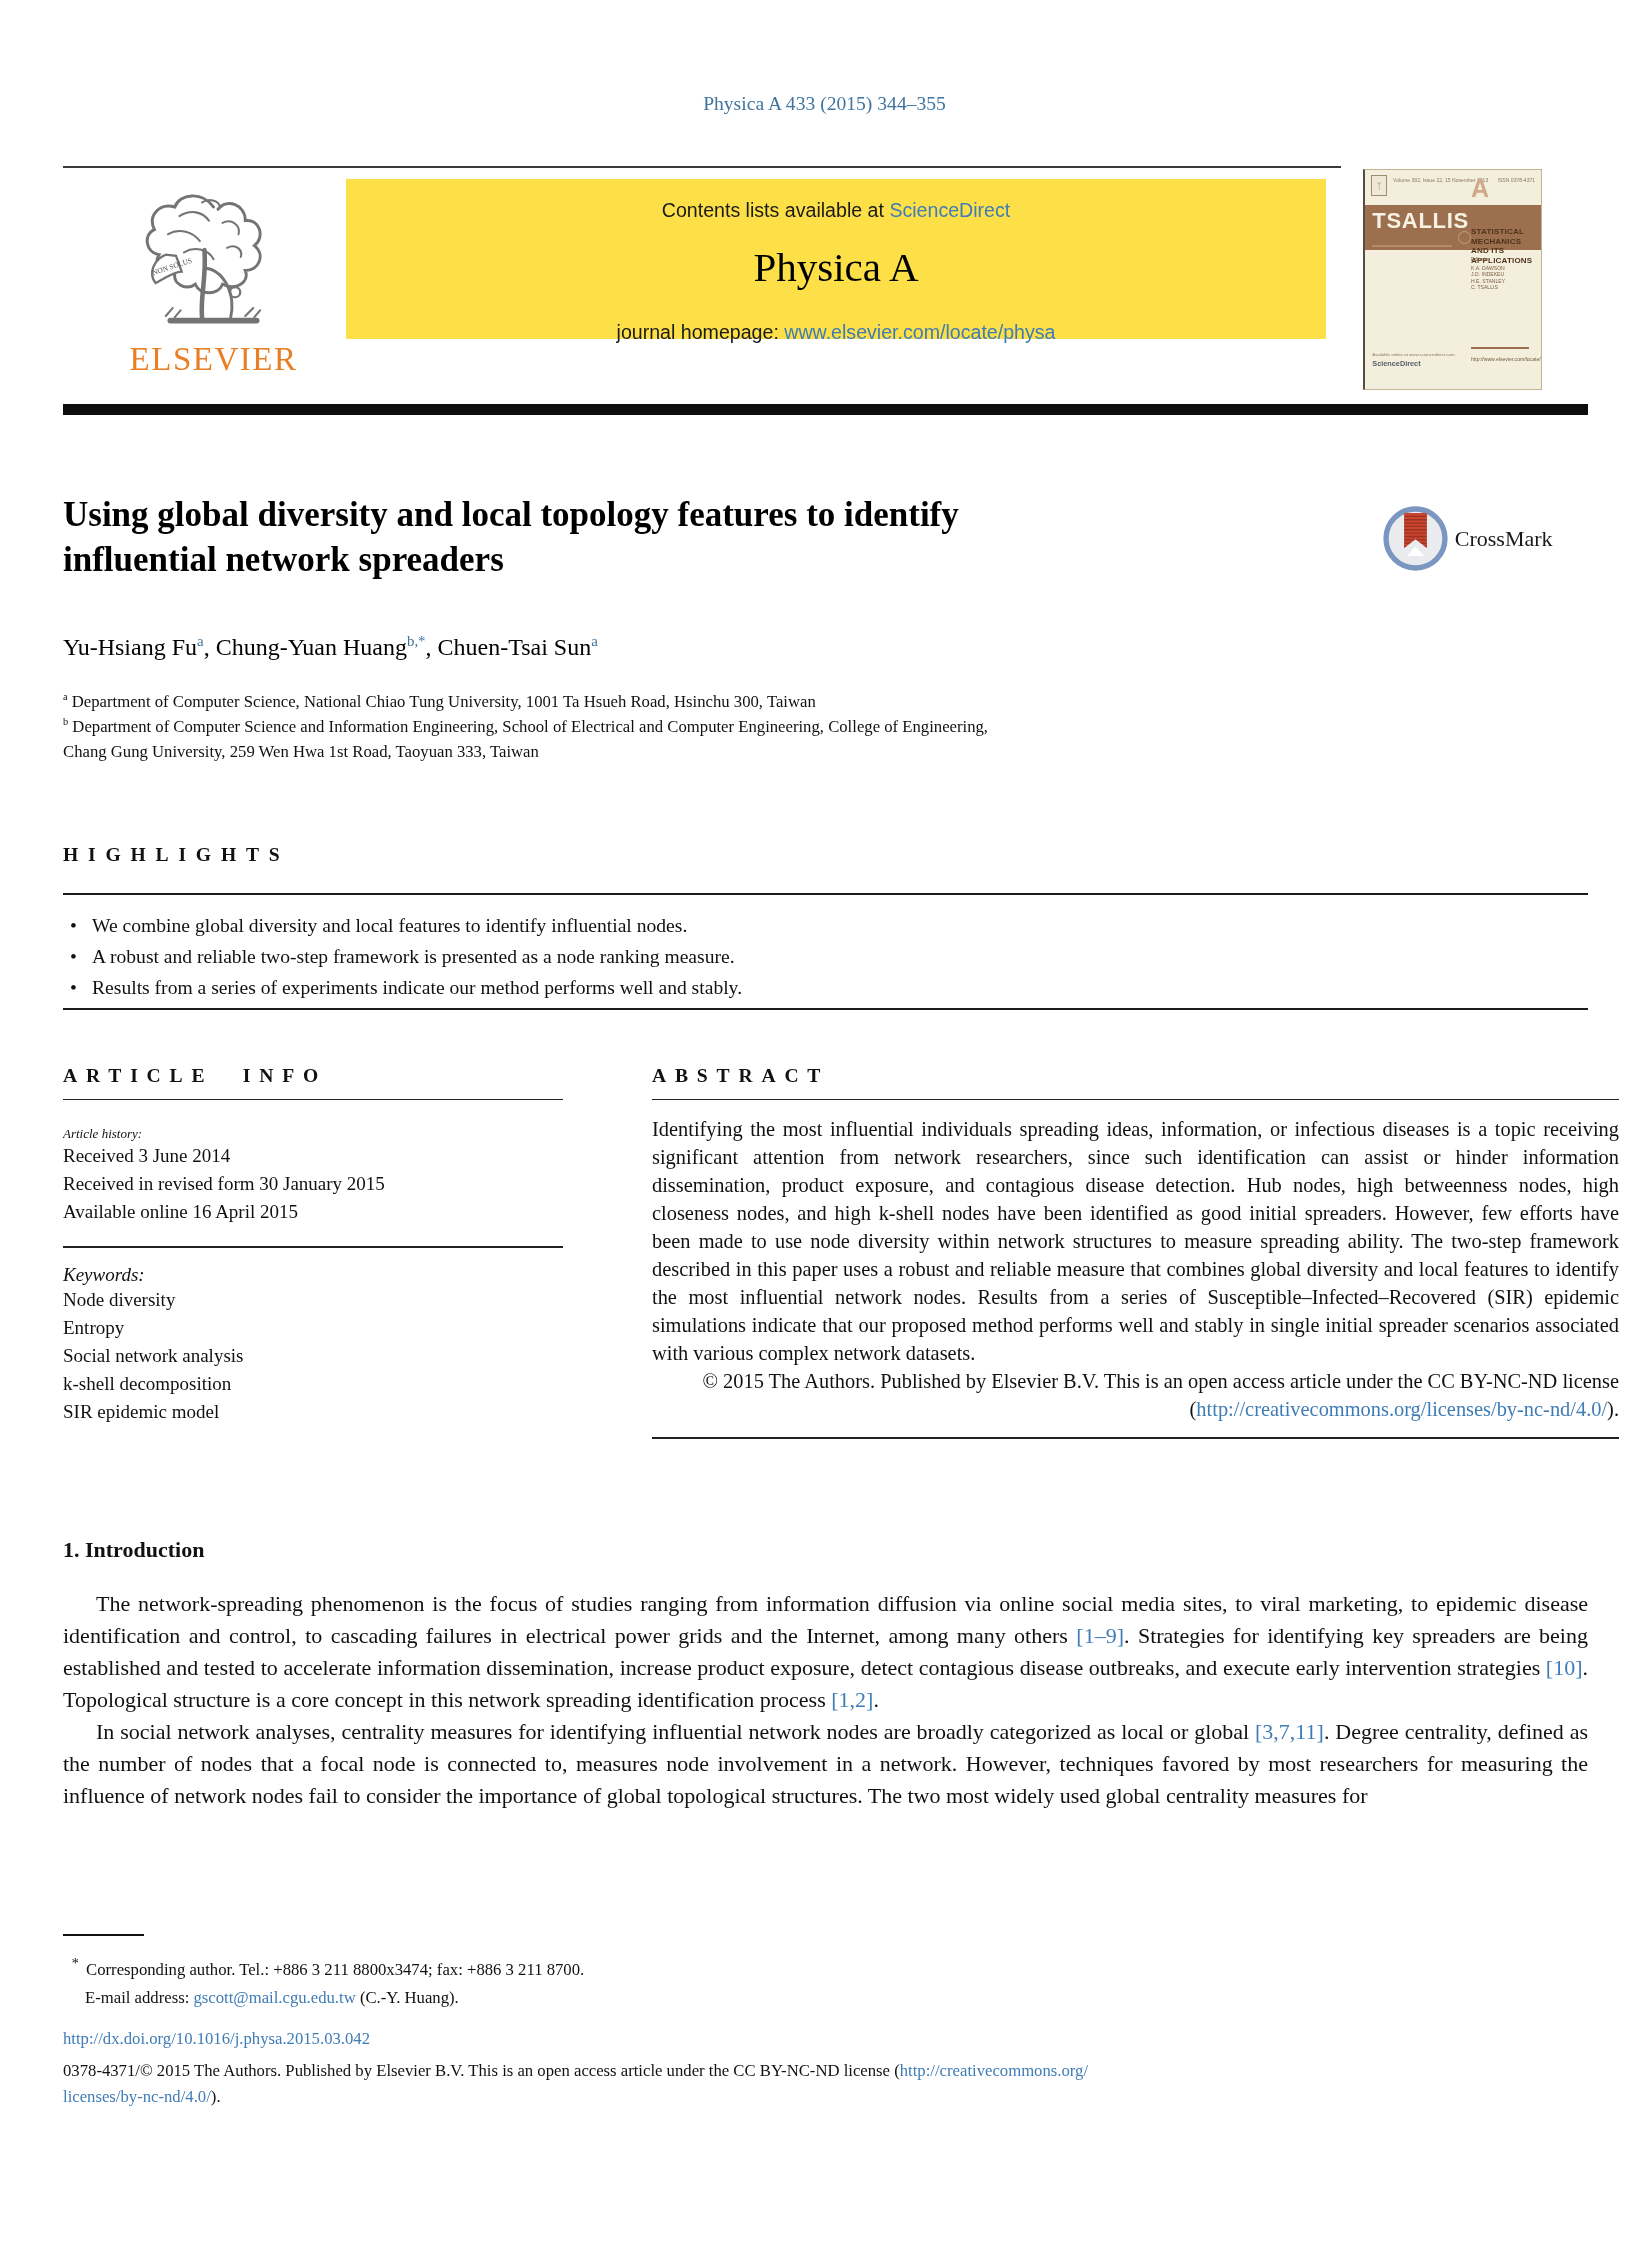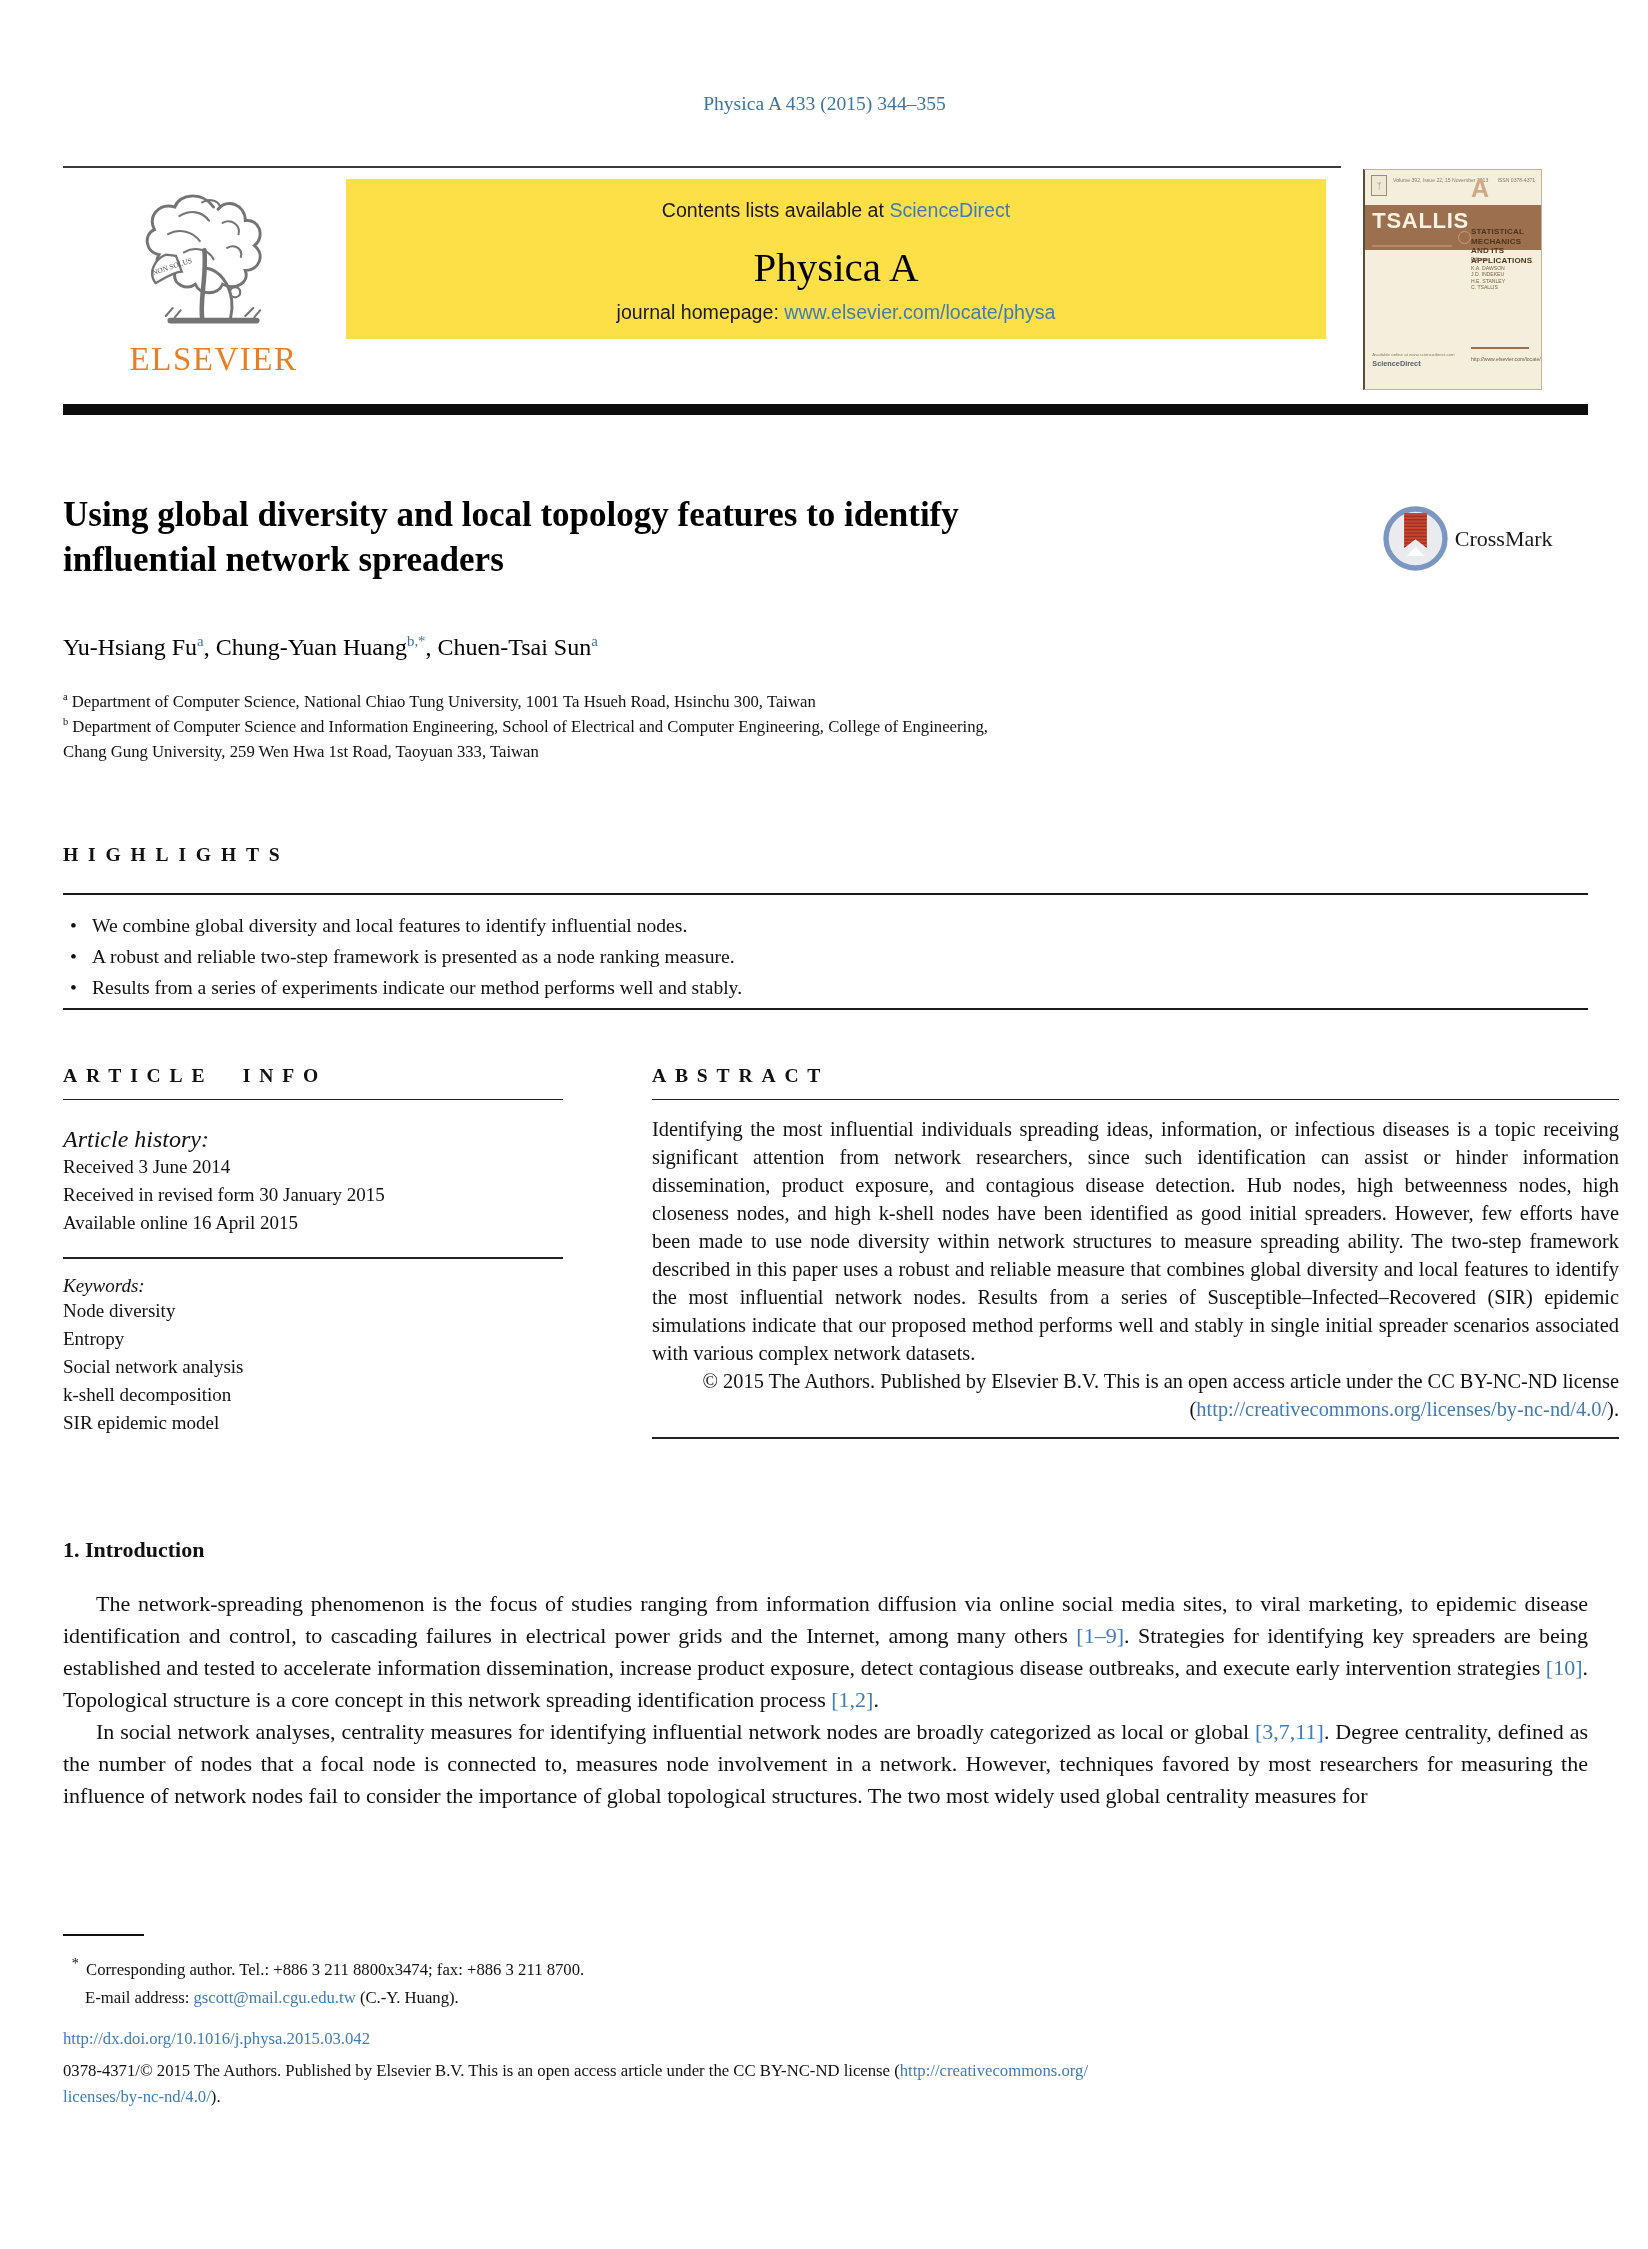--- a/index.html
+++ b/index.html
@@ -21,21 +21,21 @@
   
   .elsevier { left:108px; top:182px; width:211px; height:220px; text-align:center; }
   .elsevier svg { display:block; margin:0 auto; }
   .els-label { font-size:33px; color:#e87f24; letter-spacing:1.5px; margin-top:0px; }
 
   
   .banner { left:346px; top:179px; width:980px; height:160px; background:#fde047;
             text-align:center; font-family:"Liberation Sans", sans-serif; }
   .b1 { margin-top:20.4px; font-size:19.6px; color:#1a1a1a; }
   .jtitle { margin-top:20.4px; font-size:41px; font-family:"Liberation Serif", serif; color:#000; }
-  .b2 { margin-top:10px; font-size:19.6px; color:#1a1a1a; }
+  .b2 { margin-top:30px; font-size:19.6px; color:#1a1a1a; }
 
   
   .cover { left:1363px; top:169px; width:176px; height:219px; background:#f4eedd;
            border:0.7px solid #c2b495; border-left:2.2px solid #5a4c3c; overflow:hidden;
            font-family:"Liberation Sans", sans-serif; }
   .cv-top { display:flex; padding:5.1px 5.8px 0 5.8px; align-items:flex-start; }
   .cv-mark { width:14.5px; height:19px; border:0.7px solid #9a8d74; background:#efe8d5; margin-right:5.8px;
              display:flex; align-items:center; justify-content:center; color:#8b7c60; font-size:8.7px; }
   .cv-meta { flex:1; display:flex; justify-content:space-between; font-size:5.1px; color:#8b7a5e; padding-top:2.2px; }
   .cv-band { position:relative; margin-top:8.7px; height:45px; background:#9c6f4e; }
@@ -70,21 +70,21 @@
   .rule-h1 { top:893px; left:63px; width:1525px; height:2.2px; background:#1b1b1b; }
   .hl-list { left:67px; top:910px; width:1513px; font-size:19.6px; line-height:31px; }
   .hl-list .li { padding-left:25px; position:relative; }
   .hl-list .li::before { content:"\2022"; position:absolute; left:2.9px; }
   .rule-h2 { top:1008px; left:63px; width:1525px; height:2.2px; background:#1b1b1b; }
 
   
   .col-head { font-size:19.6px; font-weight:600; letter-spacing:0.45em; word-spacing:0.8em; }
   .col-rule { height:1.5px; background:#222; margin-top:11.6px; }
   .col-info { left:63px; top:1065px; width:500px; }
-  .info-label { font-style:italic; font-size:24px; margin-top:26px; }
+  .info-label { font-style:italic; font-size:13px; margin-top:26px; }
   .info-list { font-size:19px; line-height:28px; }
   .col-rule2 { height:1.5px; background:#222; margin-top:20.4px; }
   .kw-label { font-style:italic; font-size:19px; margin-top:16px; }
 
   .col-abs { left:622px; top:1065px; width:967px;margin-left:30px; }
   .abs-body { margin-top:14.5px; font-size:20.4px; line-height:28px; text-align:justify; }
   .abs-copy { font-size:20.4px; line-height:28px; text-align:right; }
   .abs-rule { height:1.5px; background:#222; margin-top:14.5px; }
 
   

